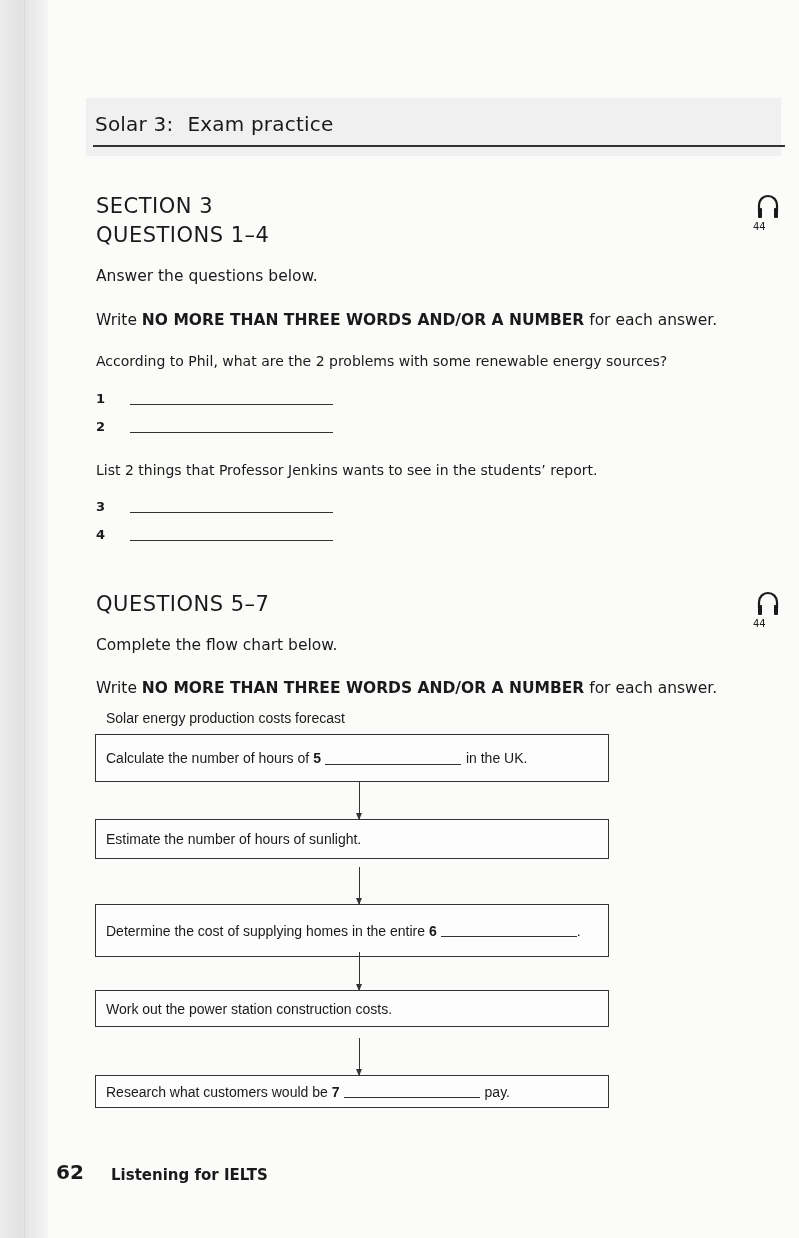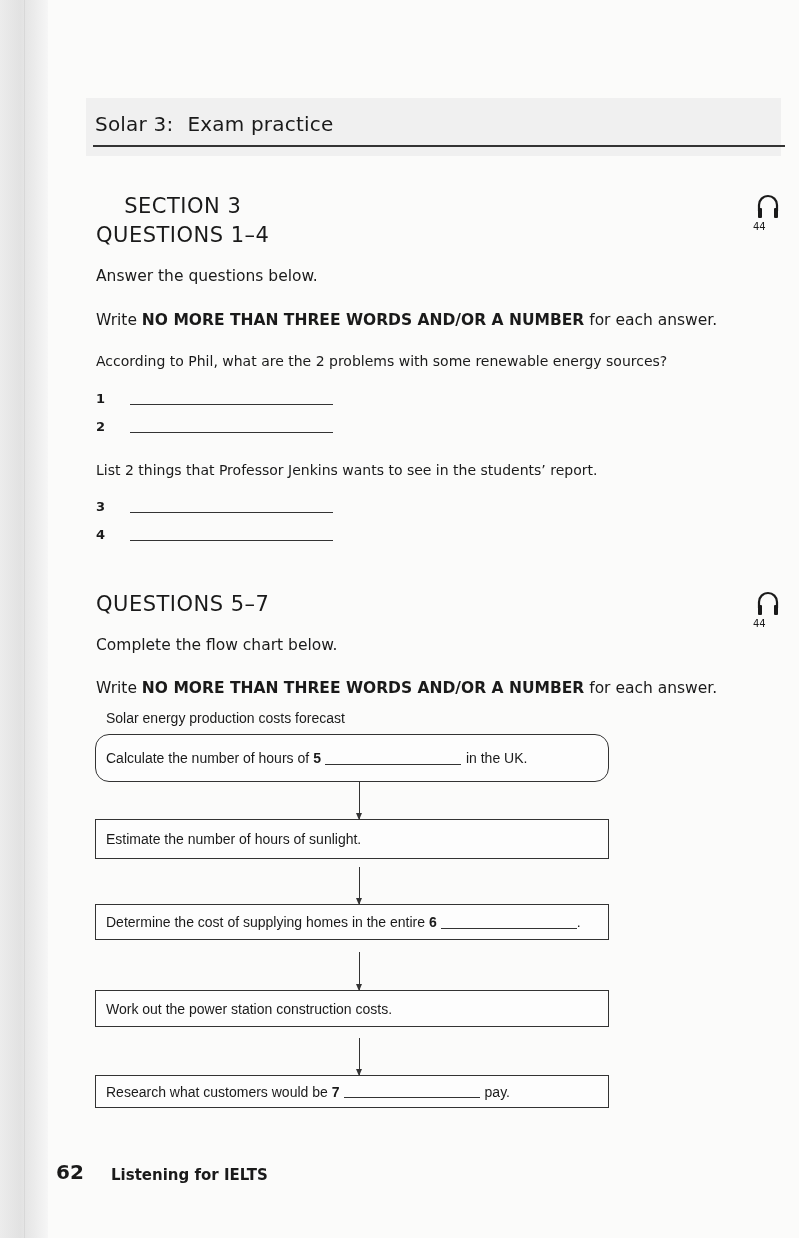--- a/index.html
+++ b/index.html
@@ -57,21 +57,21 @@
 
 <div class="spine"></div>
 <div class="spine-line"></div>
 <div class="grey-band" style="left:86px;top:98px;width:695px;height:58px;"></div>
 
 <div class="part-title">
   <span class="num">Solar 3:</span><span>Exam practice</span>
 </div>
 <div class="part-rule"></div>
 
-<div class="h2" style="top:192px;text-align:center;">
+<div class="h2" style="top:192px;">
   <div>SECTION 3</div>
   <div>QUESTIONS 1–4</div>
 </div>
 
 <div class="headphones" style="left:753px;top:193px;">
   <svg width="26" height="28" viewBox="0 0 26 28">
     <path d="M4 18 V12 a9 9 0 0 1 18 0 V18" fill="none" stroke="#1a1a1a" stroke-width="2.2"></path>
     <rect x="3" y="15" width="4" height="10" rx="1" fill="#1a1a1a"></rect>
     <rect x="19" y="15" width="4" height="10" rx="1" fill="#1a1a1a"></rect>
   </svg>
@@ -111,34 +111,34 @@
     <rect x="19" y="15" width="4" height="10" rx="1" fill="#1a1a1a"></rect>
   </svg>
   <span class="track">44</span>
 </div>
 
 <div class="p" style="top:636px;">Complete the flow chart below.</div>
 <div class="p" style="top:679px;"><span>Write </span><b>NO MORE THAN THREE WORDS AND/OR A NUMBER</b><span> for each answer.</span></div>
 
 <div class="fc-title">Solar energy production costs forecast</div>
 
-<div class="fc-box" style="top:734px;height:48px;border-radius:14px;">
+<div class="fc-box" style="top:734px;height:48px;">
   <span>Calculate the number of hours of</span>
   <b>5</b>
   <span class="blank"></span>
   <span>in the UK.</span>
 </div>
 <div class="arrow" style="top:782px;height:37px;"></div>
 
 <div class="fc-box" style="top:819px;height:40px;">
   <span>Estimate the number of hours of sunlight.</span>
 </div>
 <div class="arrow" style="top:867px;height:37px;"></div>
 
-<div class="fc-box" style="top:904px;height:36px;">
+<div class="fc-box" style="top:904px;height:53px;">
   <span>Determine the cost of supplying homes in the entire</span>
   <b>6</b>
   <span class="blank" style="margin-right:0;"></span>
   <span>.</span>
 </div>
 <div class="arrow" style="top:952px;height:38px;"></div>
 
 <div class="fc-box" style="top:990px;height:37px;">
   <span>Work out the power station construction costs.</span>
 </div>

